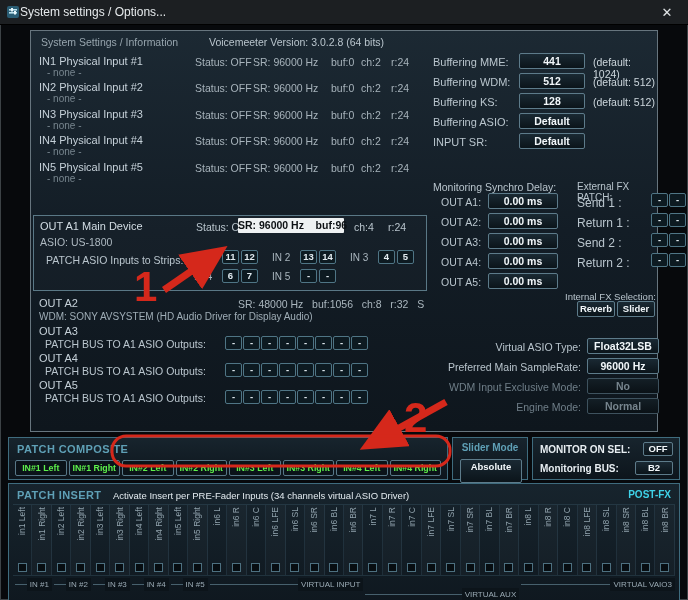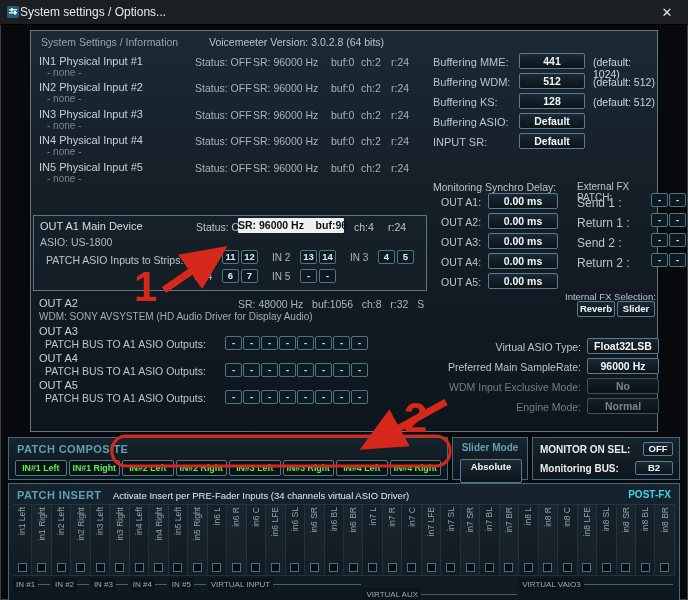--- a/index.html
+++ b/index.html
@@ -118,21 +118,21 @@
   .ins-postfx{position:absolute;right:8px;top:5px;font-size:10px;font-weight:bold;color:#3fd2e8}
   .ins-cols{position:absolute;left:4px;right:4px;top:20px;height:72px;display:flex;
             border-top:1px solid rgba(80,120,140,.25);border-bottom:1px solid rgba(80,120,140,.25)}
   .ins-col{flex:1 1 0;display:flex;flex-direction:column;align-items:center;
            border-right:1px solid rgba(80,120,140,.22);padding-top:2px}
   .ins-col:nth-of-type(even){background:rgba(255,255,255,0.02)}
   .vlab{writing-mode:vertical-rl;transform:rotate(180deg);font-size:8.5px;color:#90a2ac;line-height:10px;
         max-height:50px;overflow:hidden}
   .cb{margin-top:auto;margin-bottom:3px;width:9px;height:9px;border:1px solid #4d7080;background:#070d11;cursor:pointer}
   .ins-groups{position:absolute;left:4px;right:4px;top:94px;height:18px;display:flex}
-  .grp{position:relative;display:flex;justify-content:flex-start;align-items:flex-start}
+  .grp{position:relative;display:flex;justify-content:flex-end;align-items:flex-start}
   .grp::before{content:"";position:absolute;left:2px;right:2px;top:6px;height:1px;background:#47606d}
   .grp span{position:relative;z-index:1;background:#0c141a;padding:0 3px;font-size:8px;color:#9aaab4;
             height:13px;line-height:13px;white-space:nowrap}
 
   
   .overlay{position:absolute;left:0;top:0;width:688px;height:600px;pointer-events:none;z-index:50}
 </style>
 </head>
 <body>
 

